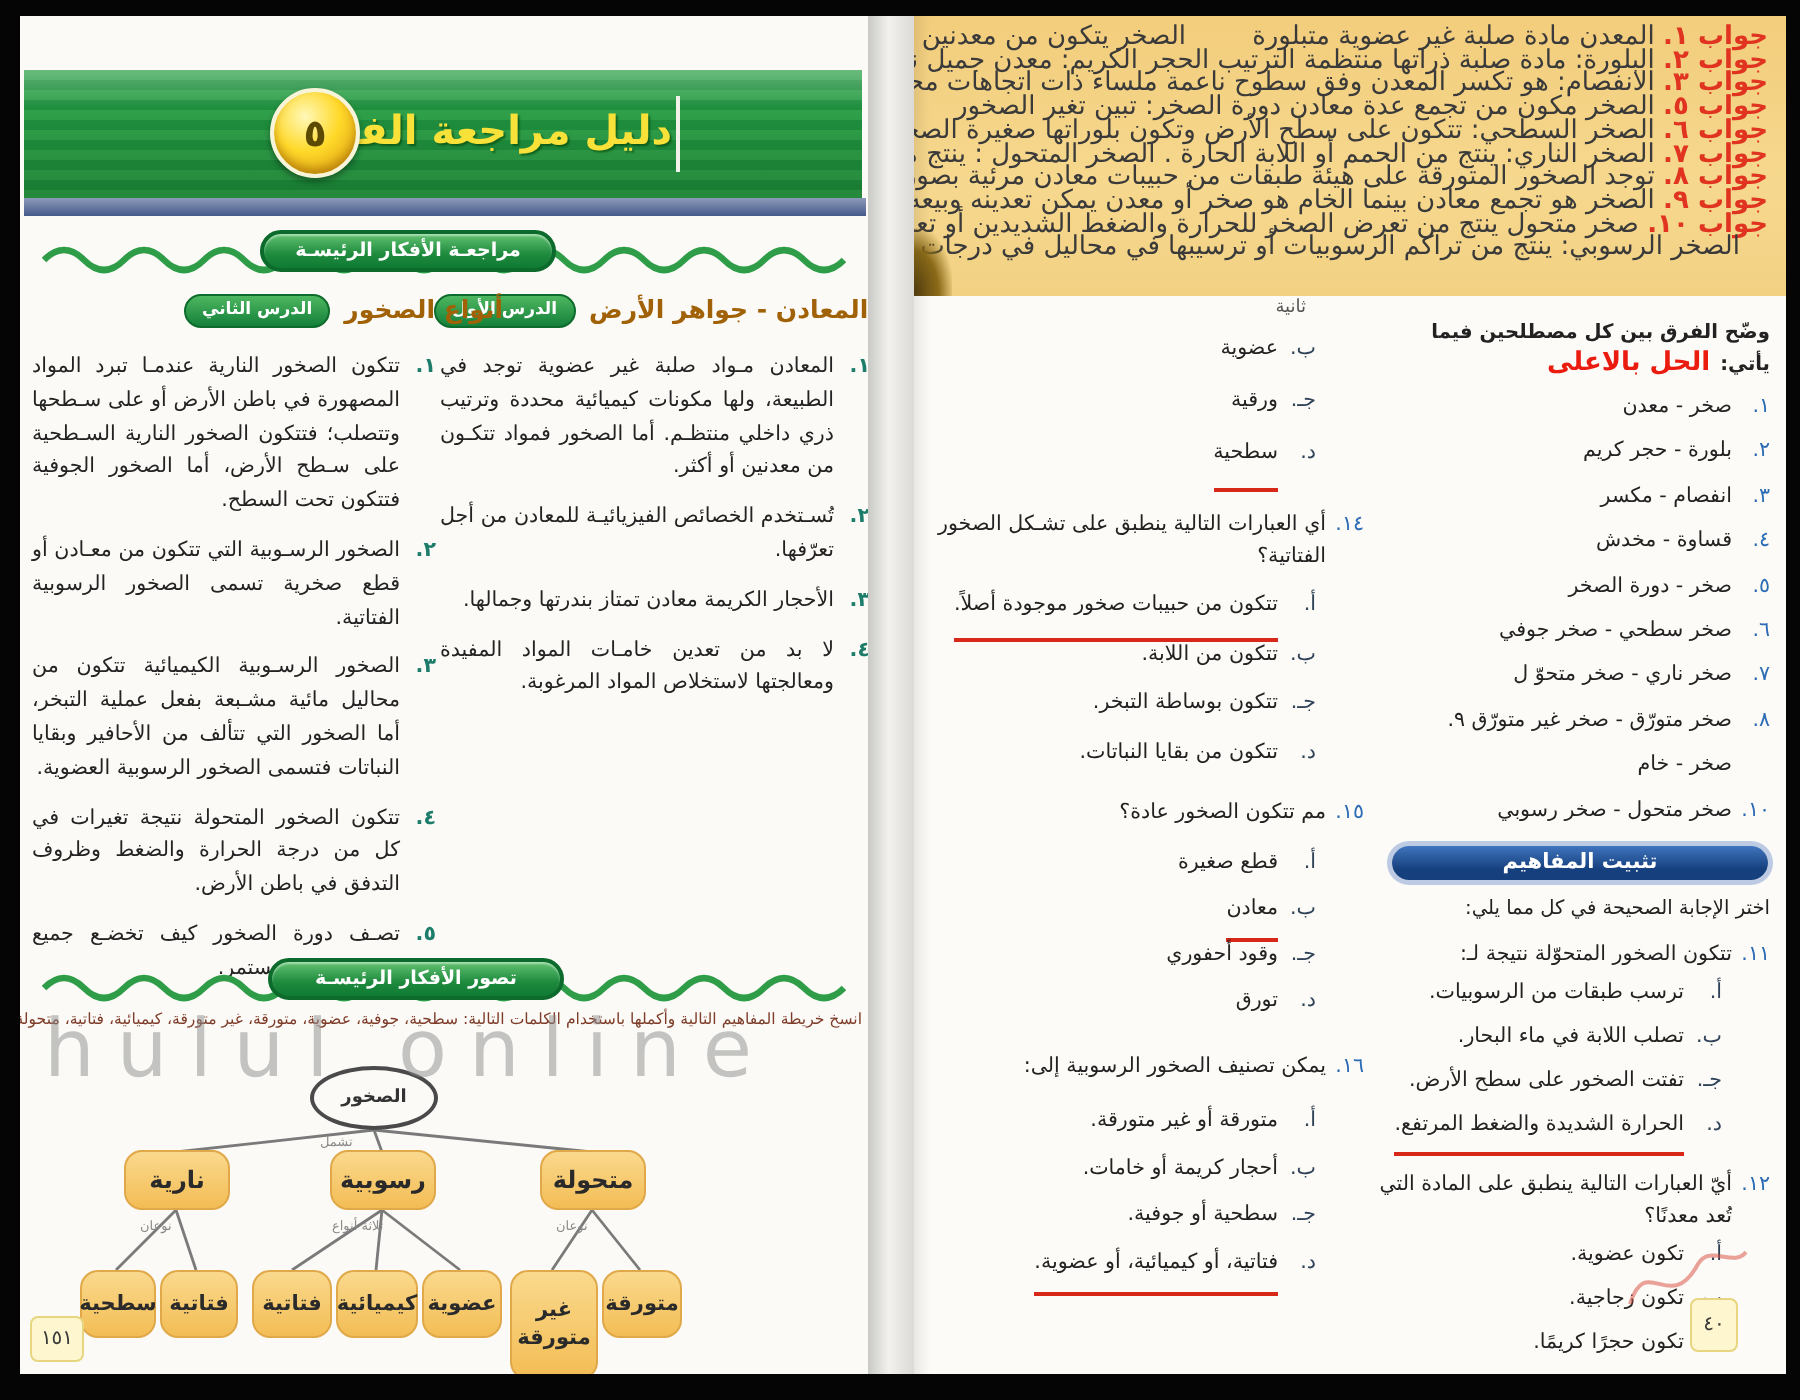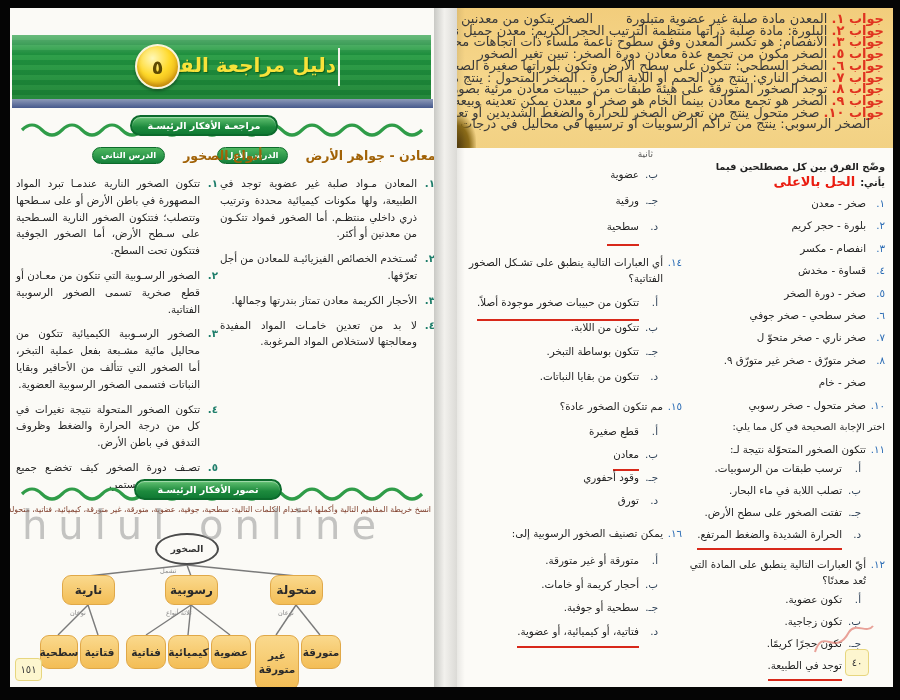--- a/index.html
+++ b/index.html
@@ -30,21 +30,21 @@
 
   .wave{position:absolute;left:10px;z-index:2}
   .wave1{top:109px}.wave2{top:473px}
   .sec-pill{position:absolute;height:21px;border-radius:11px;z-index:3;direction:rtl;
       background:linear-gradient(180deg,#63c272,#1d8a3d 60%,#107a33);border:2px solid #0c6b2c;
       color:#fff;font-size:9.5px;font-weight:bold;display:flex;align-items:center;justify-content:center;
       box-shadow:inset 0 1px 1px rgba(255,255,255,.45);white-space:nowrap;}
   .pill1{left:120px;top:107px;width:148px;}
   .pill2{left:124px;top:471px;width:148px;}
 
-  .lesson-header{position:absolute;display:flex;align-items:center;gap:18px;z-index:2}
+  .lesson-header{position:absolute;display:flex;gap:7px;z-index:2}
   .lh1{left:207px;top:139px;}
   .lh2{left:82px;top:139px;}
   .lesson-pill{background:linear-gradient(180deg,#4eb760,#14803a);border:1.5px solid #0d6b2b;border-radius:9px;
       color:#fff;font-size:8.5px;font-weight:bold;padding:2px 8px 3px;white-space:nowrap;direction:rtl;}
   .lesson-title{color:#a16207;font-weight:bold;font-size:12.5px;white-space:nowrap;direction:rtl;}
 
   .llist{position:absolute;direction:rtl;font-size:10.3px;color:#232323;line-height:16.8px;}
   .list1{left:210px;top:167px;width:215px;}
   .list2{left:6px;top:167px;width:202px;}
   .pt{display:flex;gap:5px;margin-bottom:8px;}
@@ -296,20 +296,21 @@
         </div>
       <div class="cmp-item">
           <span class="qnum"></span>
           <span>صخر - خام</span>
         </div>
       <div class="cmp-item">
           <span class="qnum">١٠.</span>
           <span>صخر متحول - صخر رسوبي</span>
         </div>
 
+      <div class="blue-banner">تثبيت المفاهيم</div>
       <div class="choose">اختر الإجابة الصحيحة في كل مما يلي:</div>
 
       <div class="q-line">
           <span class="qnum">١١.</span>
           <span>تتكون الصخور المتحوّلة نتيجة لـ:</span>
         </div>
       <div class="opts">
         <div class="opt">
             <span class="olet">أ.</span>
             <span>ترسب طبقات من الرسوبيات.</span>

